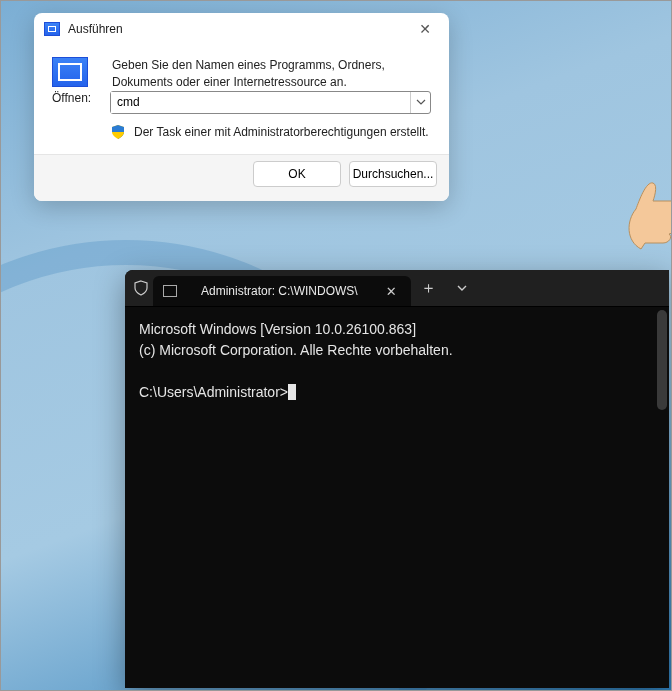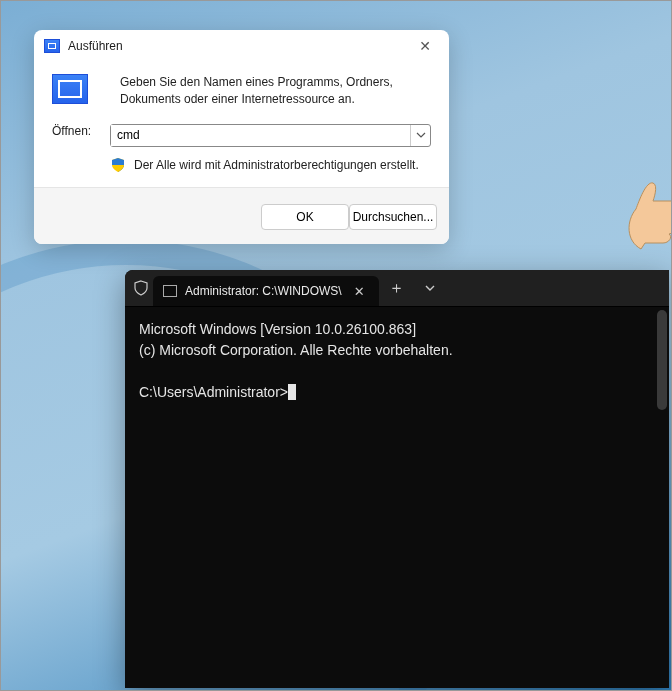--- a/index.html
+++ b/index.html
@@ -18,21 +18,21 @@
   position: absolute;
   left: -200px; bottom: -200px;
   width: 600px; height: 600px;
   border: 25px solid rgba(46,125,184,0.25);
   border-radius: 50%;
 }
 
 
 .run {
   position: absolute;
-  left: 33px; top: 29px;
+  left: 33px; top: 12px;
   width: 415px;
   background: #fff;
   border-radius: 8px;
   box-shadow: 0 6px 24px rgba(0,0,0,.2);
 }
 .run-title {
   display: flex; align-items: center; justify-content: space-between;
   padding: 8px 10px 4px 10px;
   font-size: 12px;
 }
@@ -40,21 +40,21 @@
 .run-title-icon {
   width: 16px; height: 14px;
   background: linear-gradient(#3b82f6,#2563eb);
   border: 1px solid #1d4ed8;
   position: relative;
 }
 .run-title-icon::after { content:""; position:absolute; inset:3px; border:1px solid #fff; }
 .run-close { width: 28px; text-align: center; font-size: 14px; color: #555; border-radius: 4px; }
 
 .run-body { padding: 16px 18px 6px 18px; }
-.desc-row { display: flex; gap: 32px; margin-bottom: 16px; }
+.desc-row { display: flex; gap: 24px; }
 .desc-icon {
   flex: 0 0 36px; height: 30px;
   background: linear-gradient(#3b82f6,#2563eb);
   border: 1px solid #1d4ed8;
   position: relative;
 }
 .desc-icon::after { content:""; position:absolute; inset:5px; border:2px solid #fff; }
 .desc-text { font-size: 12px; color: #222; line-height: 1.4; }
 
 .open-row { display: flex; align-items: flex-start; gap: 10px; margin-bottom: 10px; }
@@ -73,22 +73,22 @@
 .combo .chev {
   width: 20px; display: flex; align-items: center; justify-content: center;
   border-left: 1px solid #ccc;
 }
 .chev svg { width: 10px; height: 10px; }
 
 .admin-row { display: flex; align-items: center; gap: 8px; padding-left: 58px; font-size: 12px; color: #222; margin-bottom: 8px; }
 .shield { width: 16px; height: 16px; }
 
 .btn-row {
-  display: flex; justify-content: flex-end; gap: 0;
-  padding: 16px 12px 14px 12px;
+  display: flex; justify-content: flex-end; gap: 8px;
+  padding: 6px 12px 14px 12px;
   background: #f5f5f5;
   border-top: 1px solid #e5e5e5;
   border-radius: 0 0 8px 8px;
 }
 .btn {
   min-width: 88px; height: 26px;
   background: #fff;
   border: 1px solid #ccc;
   border-radius: 4px;
   font-size: 12px;
@@ -110,21 +110,21 @@
   overflow: hidden;
 }
 .term-tabs {
   height: 36px;
   background: #202020;
   display: flex; align-items: center;
   padding-left: 8px;
 }
 .tab-shield { width: 16px; height: 16px; margin-right: 4px; }
 .tab {
-  display: flex; align-items: center; gap: 8px;
+  display: flex; align-items: center; gap: 24px;
   background: #0c0c0c;
   color: #eaeaea;
   padding: 4px 10px;
   height: 30px;
   border-radius: 6px 6px 0 0;
   font-size: 12px;
   margin-top: 6px;
 }
 .tab-icon { width: 14px; height: 12px; border: 1px solid #aaa; position: relative; }
 .tab-close { font-size: 13px; color: #ccc; padding: 0 4px; }
@@ -180,21 +180,21 @@
         </div>
       </div>
     </div>
     <div class="admin-row">
       <svg class="shield" viewBox="0 0 16 16">
         <path d="M8 1 L14 3 V8 C14 12 8 15 8 15 C8 15 2 12 2 8 V3 Z" fill="#fc0"></path>
         <path d="M8 1 L14 3 V8 C14 12 8 15 8 15 Z" fill="#2b7cd3"></path>
         <path d="M8 1 L2 3 V8 L8 8 Z" fill="#2b7cd3"></path>
         <path d="M8 8 L14 8 V8 C14 12 8 15 8 15 Z" fill="#fc0"></path>
       </svg>
-      <span>Der Alle wird mit Administratorberechtigungen erstellt.</span>
+      <span>Der Task einer mit Administratorberechtigungen erstellt.</span>
     </div>
   </div>
   <div class="btn-row">
     <button class="btn">OK</button>
     <button class="btn">Durchsuchen...</button>
   </div>
 </div>
 
 <svg class="thumb" width="60" height="80" viewBox="0 0 60 80">
   <path d="M20 78 C5 70 5 50 15 38 C18 30 25 10 32 12 C38 14 32 30 32 30 L50 30 C58 30 58 40 52 42 C58 44 56 52 50 53 C56 55 54 62 48 63 C52 66 48 72 42 72 L24 72 Z" fill="#f4c89a" stroke="#b8905e" stroke-width="1"></path>

